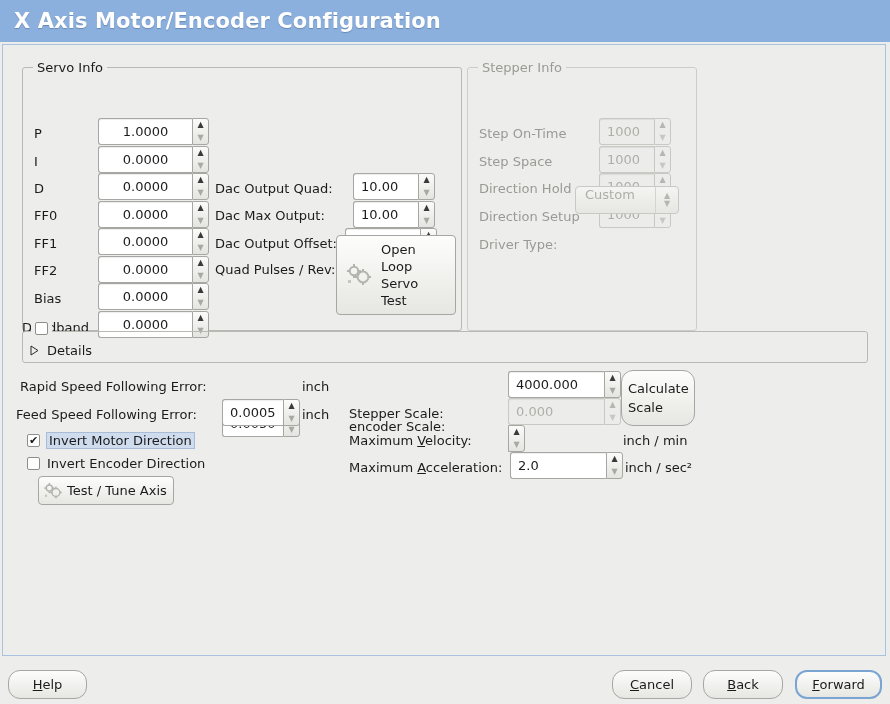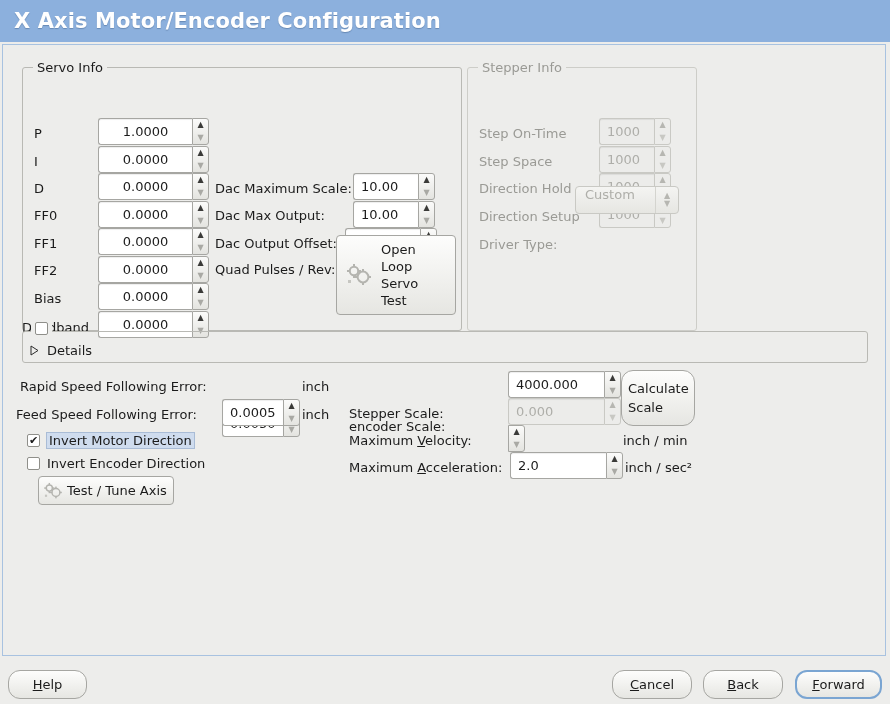--- a/index.html
+++ b/index.html
@@ -202,21 +202,21 @@
       </div>
     </div>
     <div class="spin" style="left:95px;top:266px;width:111px;">
       <div class="fld center">0.0000</div>
       <div class="btns">
         <div class="ar">▲</div>
         <div class="ar lo">▼</div>
       </div>
     </div>
 
-    <div class="lbl" style="left:212px;top:136px;">Dac Maximum Scale:</div>
+    <div class="lbl" style="left:212px;top:136px;">Dac Output Quad:</div>
     <div class="lbl" style="left:212px;top:163px;">Dac Max Output:</div>
     <div class="lbl" style="left:212px;top:191px;">Dac Output Offset:</div>
 
     <div class="spin" style="left:350px;top:128px;width:82px;">
       <div class="fld">10.00</div>
       <div class="btns">
         <div class="ar">▲</div>
         <div class="ar lo">▼</div>
       </div>
     </div>

